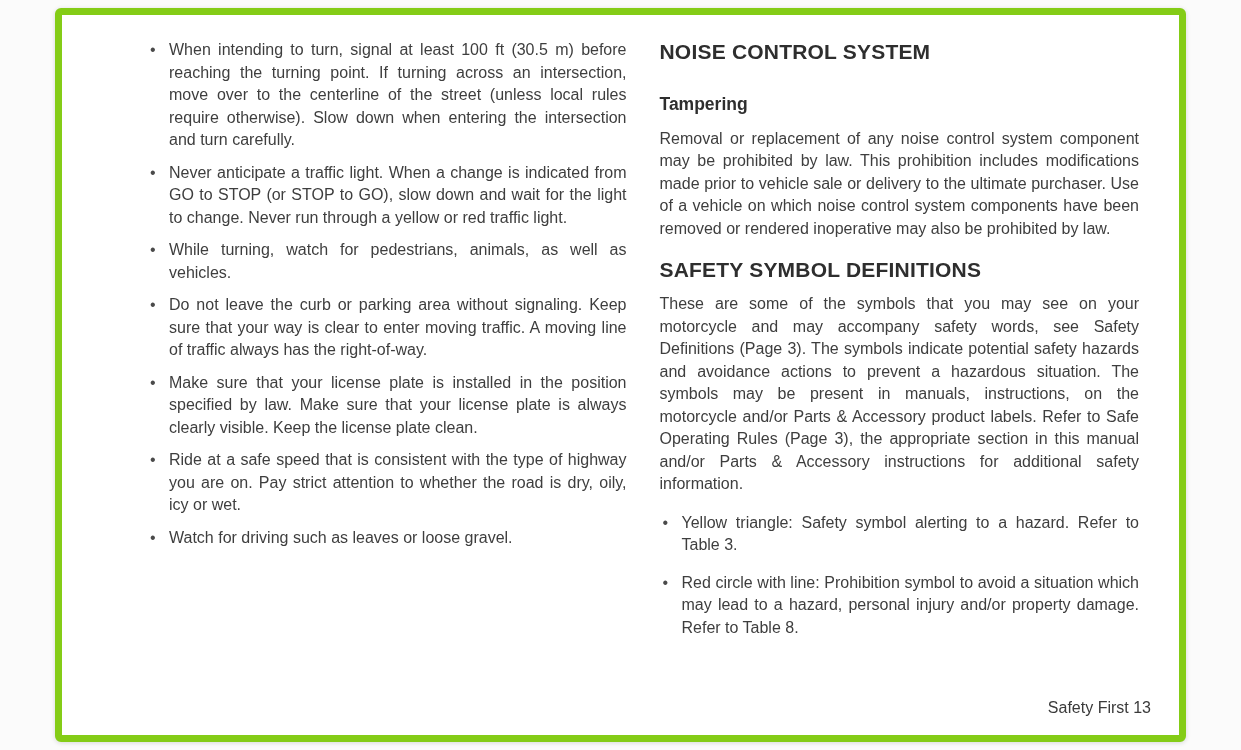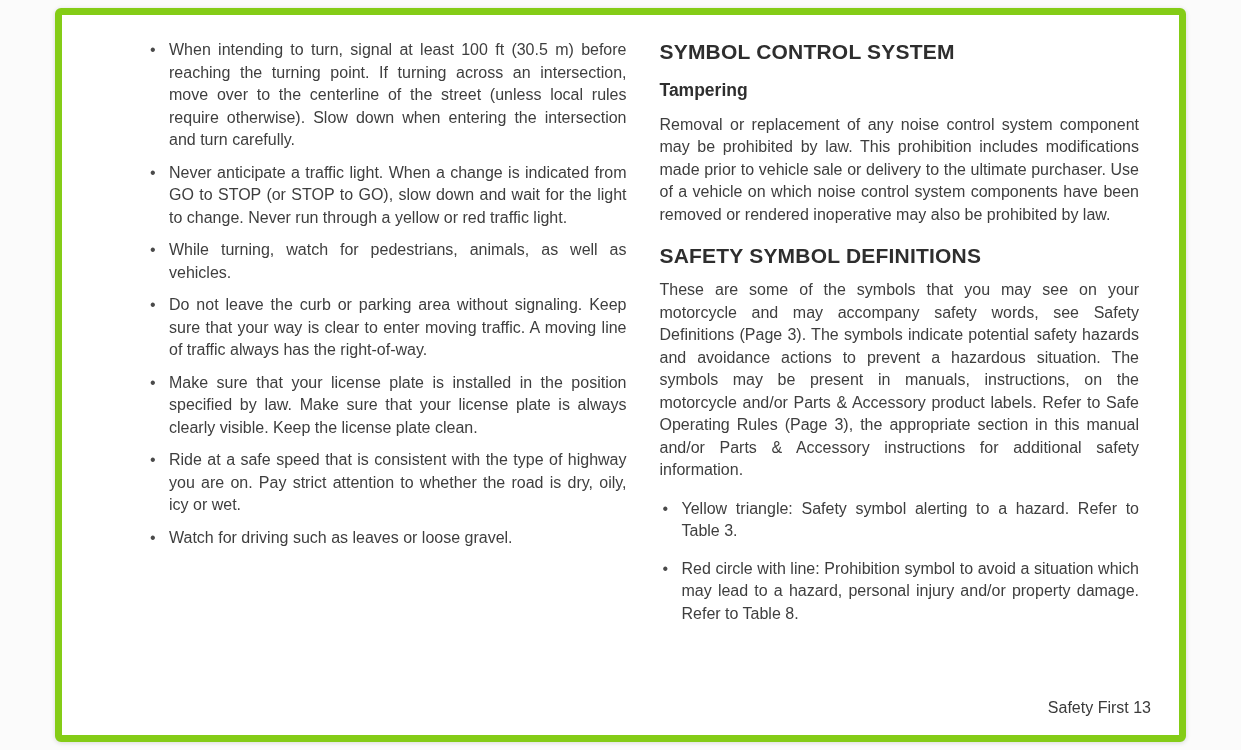--- a/index.html
+++ b/index.html
@@ -61,21 +61,21 @@
     font-weight: bold;
     color: #2e2e2e;
     letter-spacing: 0.2px;
     margin: 0 0 10px 0;
     line-height: 26px;
   }
   .col.right h2 {
     font-size: 17.5px;
     font-weight: bold;
     color: #2e2e2e;
-    margin: 14px 0 12px 0;
+    margin: 28px 0 12px 0;
   }
   .col.right p {
     text-align: justify;
     margin-bottom: 10px;
   }
   .col.right h1.second {
     margin-top: 17px;
   }
   .col.right ul.bullets {
     margin-top: 16px;
@@ -105,21 +105,21 @@
         <li>Never anticipate a traffic light. When a change is indicated from GO to STOP (or STOP to GO), slow down and wait for the light to change. Never run through a yellow or red traffic light.</li>
         <li>While turning, watch for pedestrians, animals, as well as vehicles.</li>
         <li>Do not leave the curb or parking area without signaling. Keep sure that your way is clear to enter moving traffic. A moving line of traffic always has the right-of-way.</li>
         <li>Make sure that your license plate is installed in the position specified by law. Make sure that your license plate is always clearly visible. Keep the license plate clean.</li>
         <li>Ride at a safe speed that is consistent with the type of highway you are on. Pay strict attention to whether the road is dry, oily, icy or wet.</li>
         <li>Watch for driving such as leaves or loose gravel.</li>
       </ul>
     </div>
 
     <div class="col right">
-      <h1>SYMBOL CONTROL SYSTEM</h1>
+      <h1>NOISE CONTROL SYSTEM</h1>
 
       <h2>Tampering</h2>
 
       <p>Removal or replacement of any noise control system component may be prohibited by law. This prohibition includes modifications made prior to vehicle sale or delivery to the ultimate purchaser. Use of a vehicle on which noise control system components have been removed or rendered inoperative may also be prohibited by law.</p>
 
       <h1 class="second">SAFETY SYMBOL DEFINITIONS</h1>
 
       <p>These are some of the symbols that you may see on your motorcycle and may accompany safety words, see Safety Definitions (Page 3). The symbols indicate potential safety hazards and avoidance actions to prevent a hazardous situation. The symbols may be present in manuals, instructions, on the motorcycle and/or Parts &amp; Accessory product labels. Refer to Safe Operating Rules (Page 3), the appropriate section in this manual and/or Parts &amp; Accessory instructions for additional safety information.</p>
 
       <ul class="bullets">

